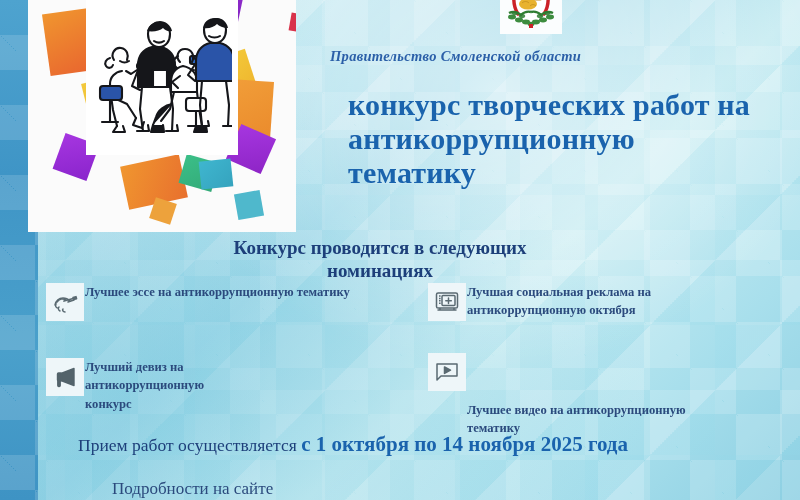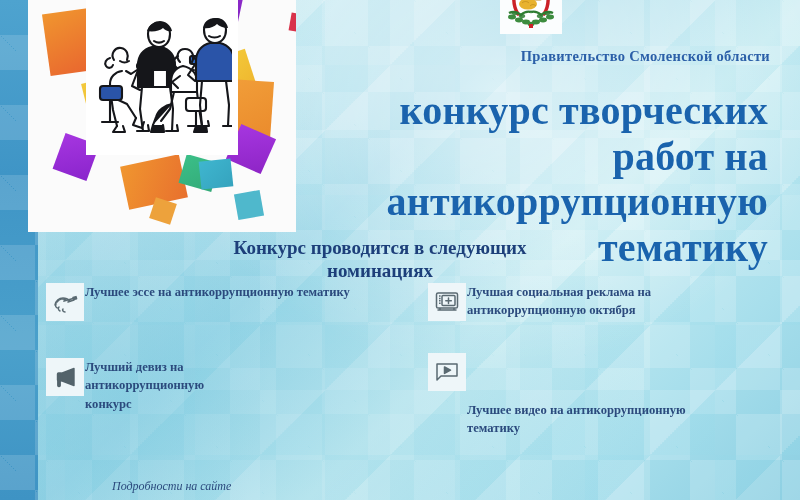--- a/index.html
+++ b/index.html
@@ -83,32 +83,33 @@
     background: #f7fbfd;
     overflow: hidden;
   }
   .emblem svg { display: block; }
 
   
   .gov-line {
     position: absolute;
     left: 330px; top: 48px;
     width: 440px;
-    text-align: right;
+    text-align: left;
     font-size: 14.5px;
     font-weight: bold;
     color: #2b5fa8;
     letter-spacing: .3px;
+    font-style: italic;
   }
   .main-title {
     position: absolute;
     left: 348px; top: 88px;
     width: 420px;
-    text-align: right;
-    font-size: 40px;
+    text-align: left;
+    font-size: 30px;
     line-height: 1.14;
     font-weight: bold;
     color: #1a63ad;
     letter-spacing: .2px;
   }
   .noms-header {
     position: absolute;
     left: 190px; top: 236px;
     width: 380px;
     text-align: center;
@@ -158,22 +159,21 @@
   .deadline .dates {
     color: #1a63ad;
     font-weight: bold;
     font-size: 21px;
   }
 
   
   .footer-left, .footer-right {
     position: absolute;
     top: 479px;
-    font-style: italic;
-    font-size: 12px;
+    font-size: 17px;
     color: #2b4a7d;
     white-space: nowrap;
   }
   .footer-left  { left: 112px; }
   .footer-right { left: 498px; }
 </style>
 </head>
 <body>
 
 <div id="poster">
@@ -341,16 +341,19 @@
       <svg width="26" height="26" viewBox="0 0 26 26" aria-hidden="true">
         <g fill="none" stroke="#5a6a72" stroke-width="1.5" stroke-linejoin="round" stroke-linecap="round">
           <path d="M3 5h20v12H7l-4 4z"></path>
           <path d="M10.5 8l6 3.2-6 3.2z" fill="#5a6a72"></path>
         </g>
       </svg>
     </div>
     <div class="nom-text">Лучшее видео на антикоррупционную тематику</div>
   </div>
 
+  <div class="deadline">
+    <span>Прием работ осуществляется </span><span class="dates">с 1 октября по 14 ноября 2025 года</span>
+  </div>
 
   <div class="footer-left">Подробности на сайте</div>
 
 </div>
 
 </body></html>

